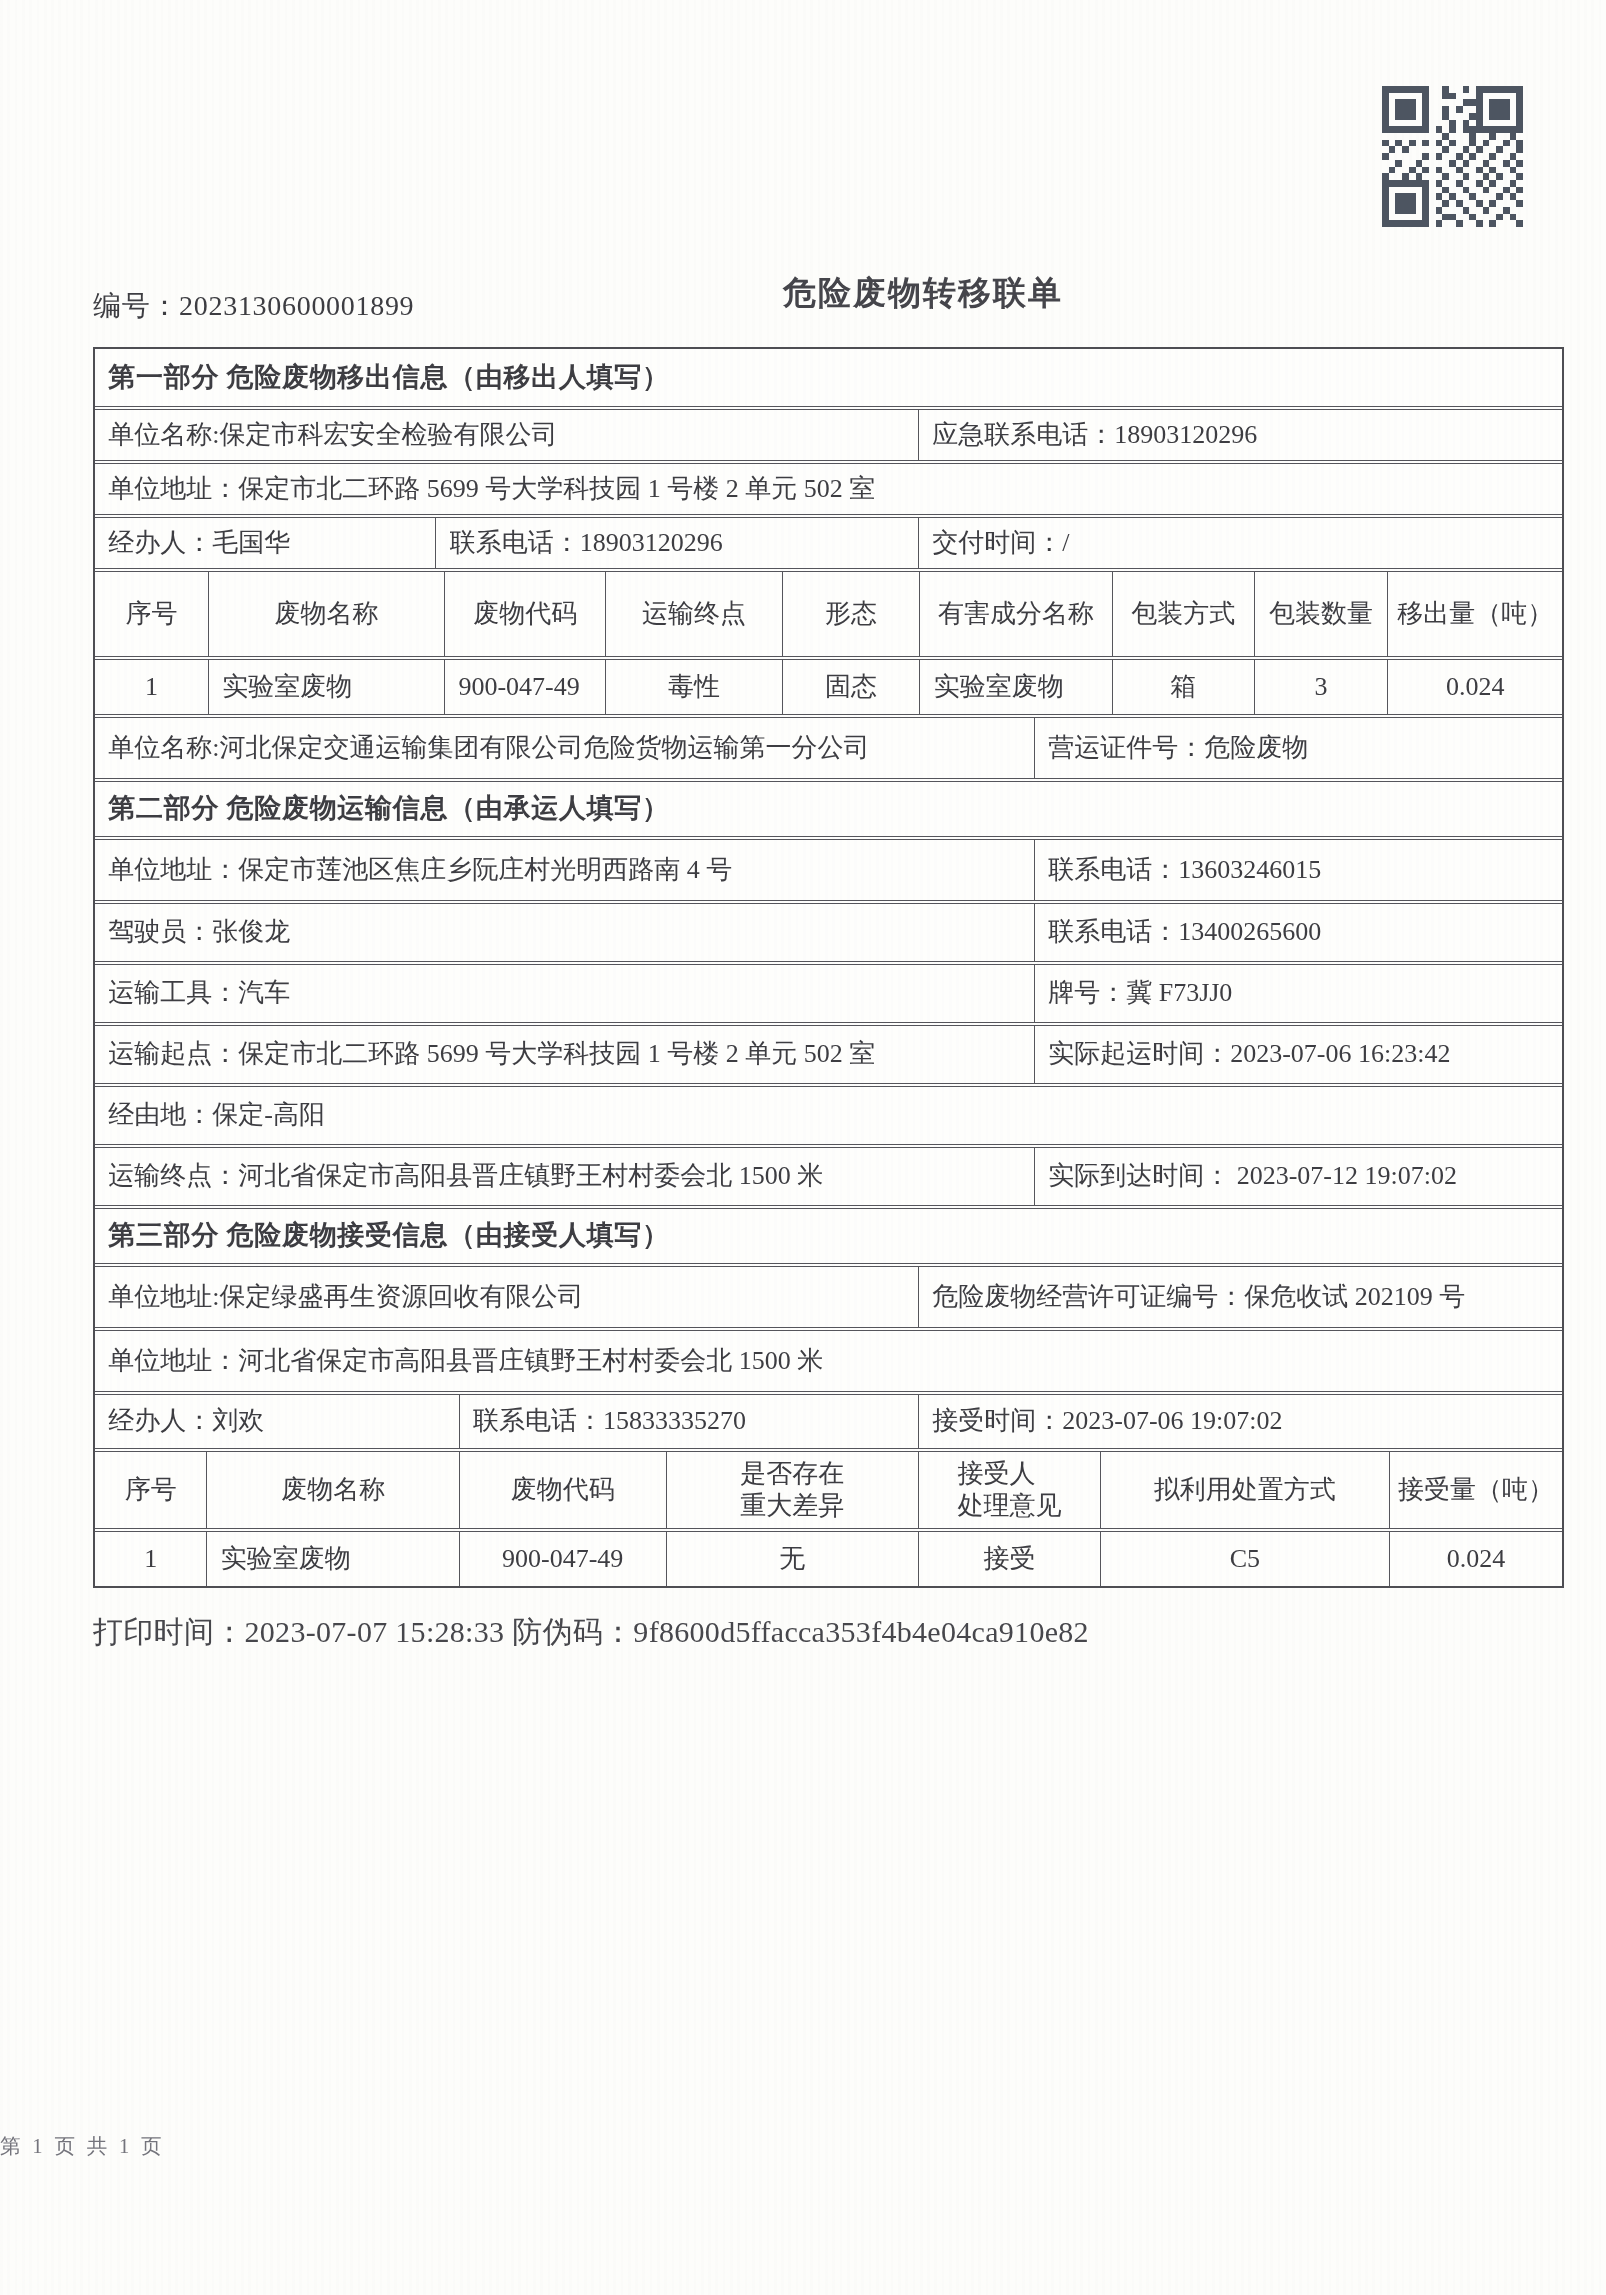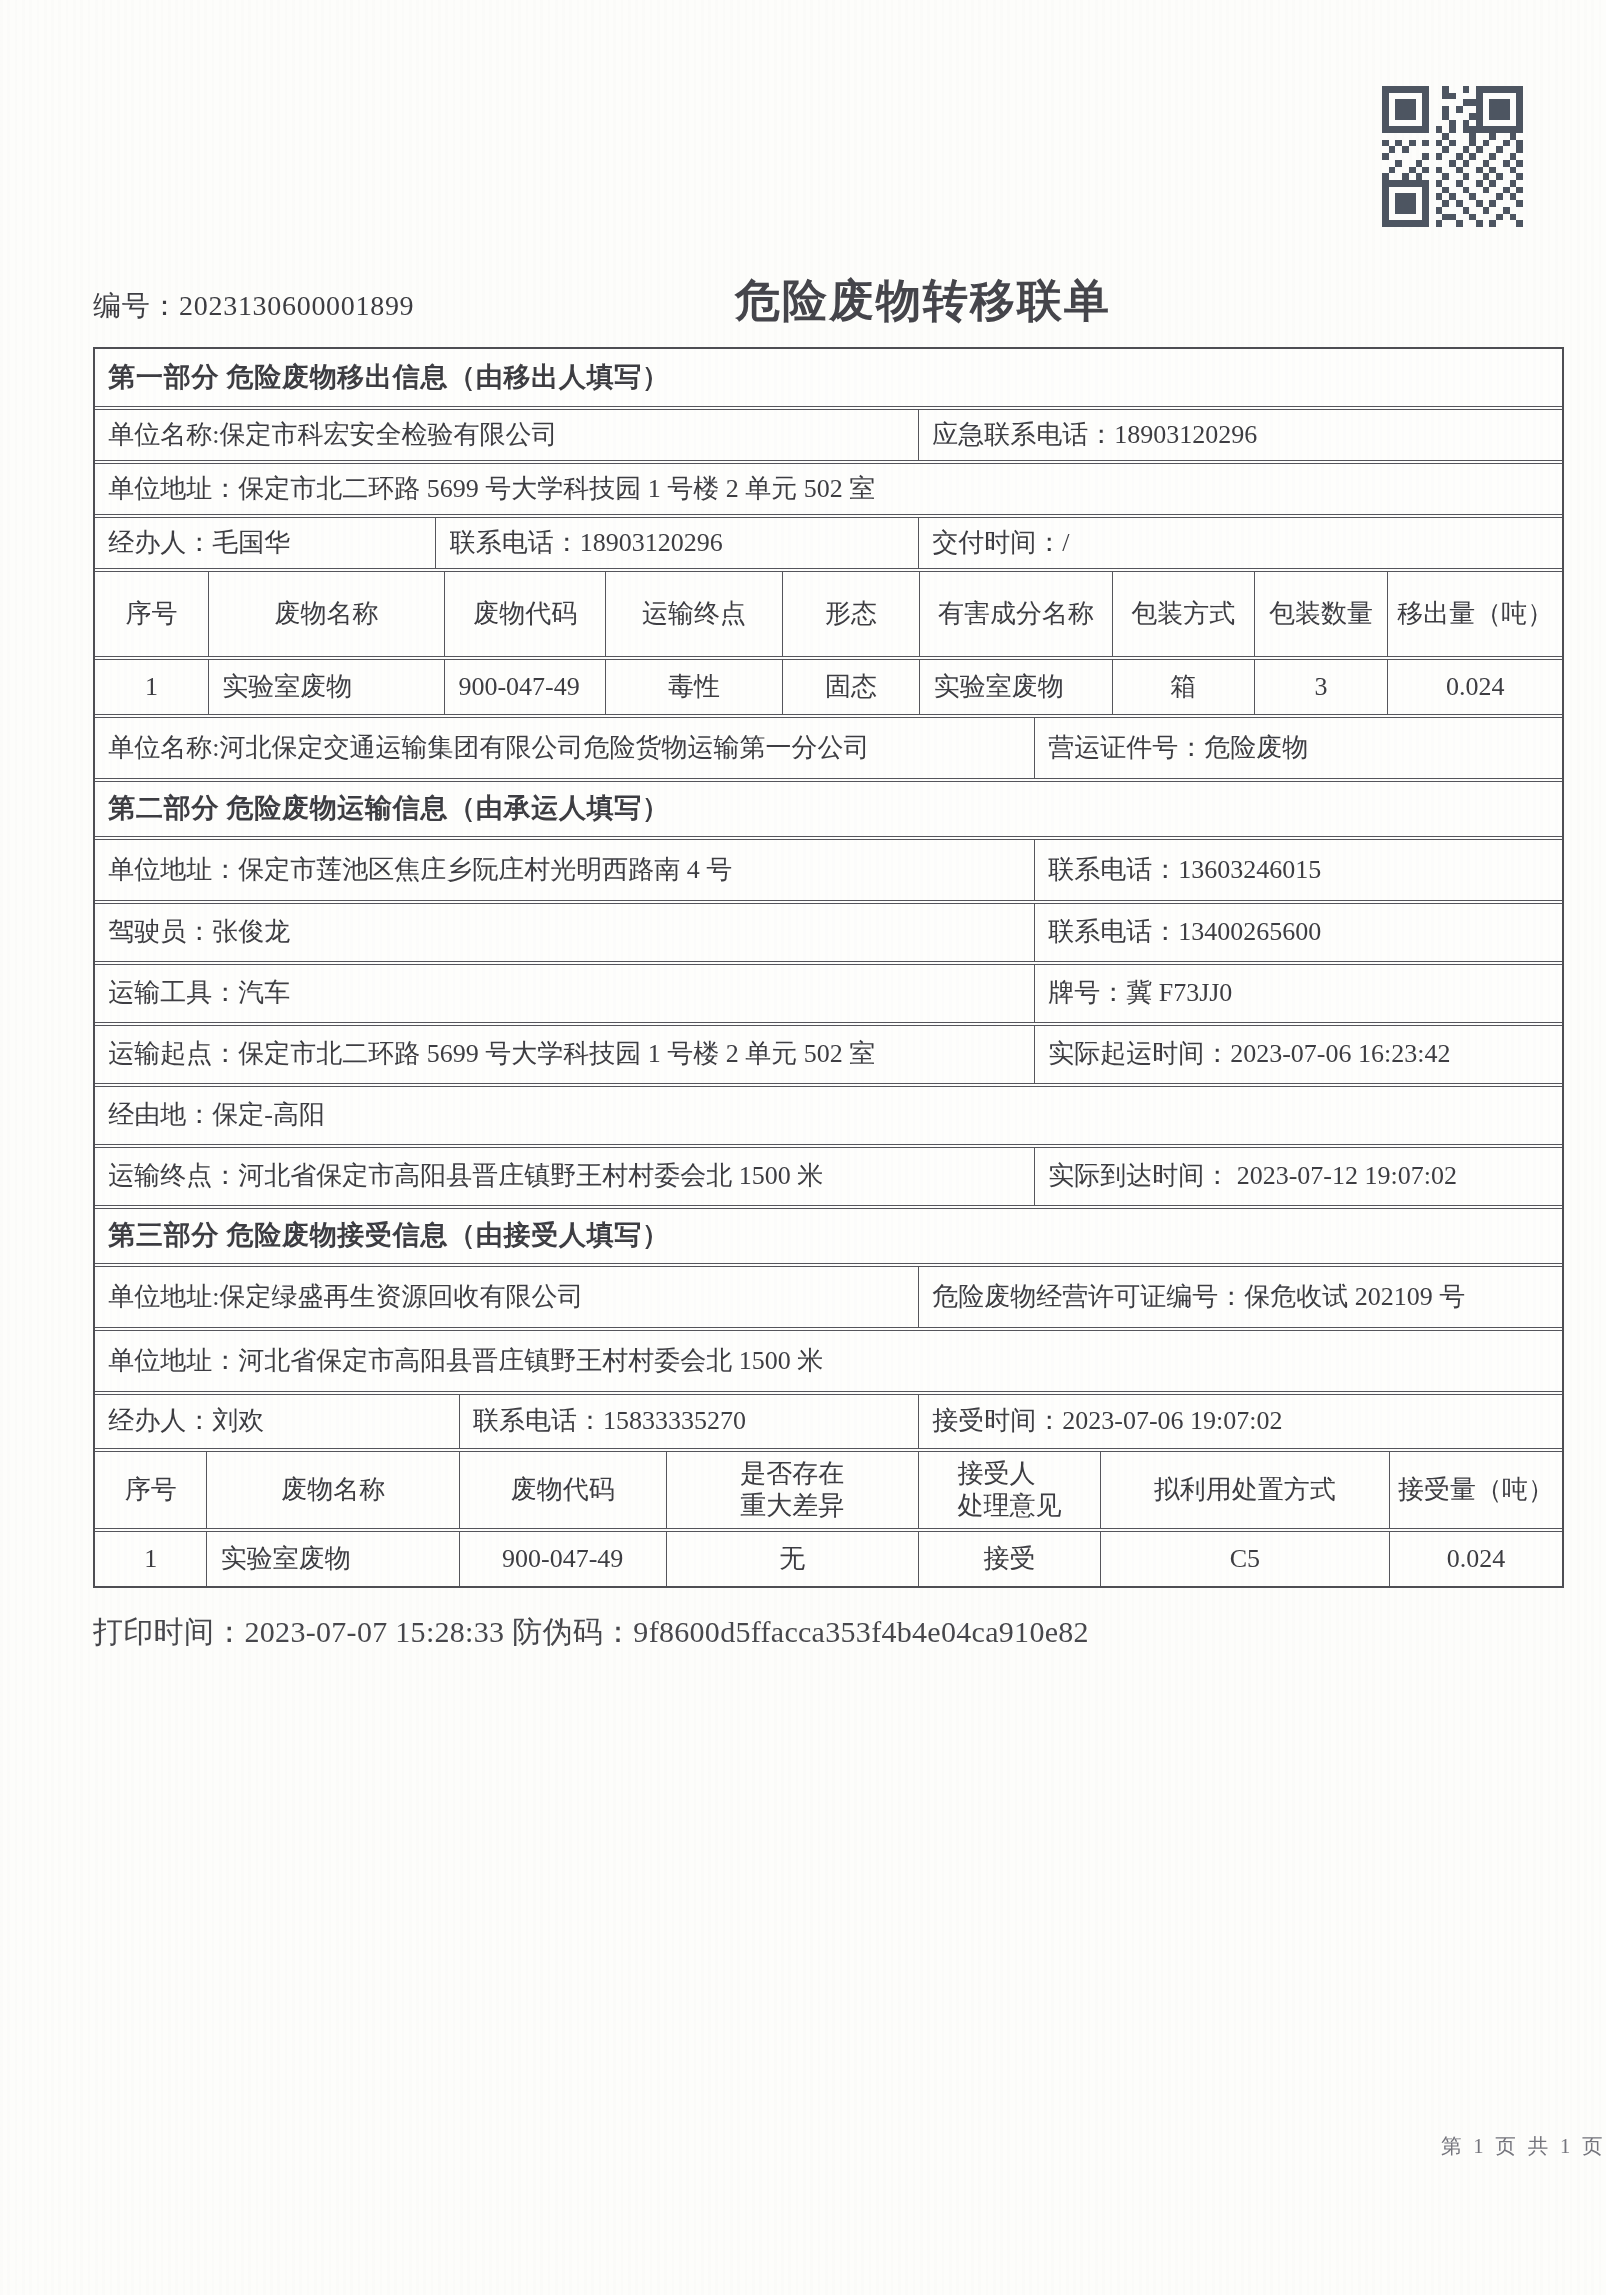--- a/index.html
+++ b/index.html
@@ -6,41 +6,41 @@
   body{
     width:1606px;height:2295px;position:relative;
     background:#fdfdfb;
     background-image:repeating-linear-gradient(90deg, rgba(120,125,130,0.015) 0 2.7px, rgba(0,0,0,0) 2.7px 7.3px);
     font-family:"Liberation Serif","DejaVu Serif",serif;
     color:#3d3d42;
     -webkit-font-smoothing:antialiased;
   }
   .abs{position:absolute;}
   .serial{left:93px;top:287px;font-size:28px;letter-spacing:0.7px;text-align:right;}
-  .doc-title{left:923px;top:271px;transform:translateX(-50%);font-size:45px;font-weight:bold;letter-spacing:2px;white-space:nowrap;color:#45454b;}
+  .doc-title{left:923px;top:271px;transform:translateX(-50%);font-size:33px;font-weight:bold;letter-spacing:2px;white-space:nowrap;color:#45454b;}
   .qr{left:1382px;top:86px;width:141px;height:141px;}
   
   .tbl{
     position:absolute;left:93px;top:347px;width:1467px;
     border:2px solid #4e4e53;background:rgba(255,255,255,0.35);
   }
   .row{display:flex;align-items:stretch;box-sizing:border-box;border-top:4.6px double #55555b;}
   .row:first-child{border-top:none;}
   .cell{
     box-sizing:border-box;border-left:1.3px solid #55555b;
     display:flex;align-items:center;
     padding:0 13.3px;font-size:26px;line-height:1.25;
     overflow:hidden;
   }
   .cell:first-child{border-left:none;}
   .cell.center{justify-content:center;text-align:left;padding:0 5.3px;}
   .cell.pre{white-space:pre-line;}
   .sec-h{font-weight:bold;font-size:27px;letter-spacing:0.7px;}
   .print-line{left:93px;top:1612px;font-size:30px;color:#47474c;letter-spacing:0.3px;}
-  .footer-pg{left:0;top:2132px;width:1606px;text-align:right;font-size:20.6px;color:#74747c;letter-spacing:3.3px;}
+  .footer-pg{left:0;top:2132px;width:1606px;text-align:left;font-size:20.6px;color:#74747c;letter-spacing:3.3px;}
 </style>
 </head>
 <body>
 
 <svg class="abs qr" viewBox="0 0 21 21" shape-rendering="crispEdges">
   <g fill="#4d5561">
     <rect x="0" y="0" width="7" height="7"></rect>
       <rect x="14" y="0" width="7" height="7"></rect>
       <rect x="0" y="14" width="7" height="7"></rect>
   </g>

